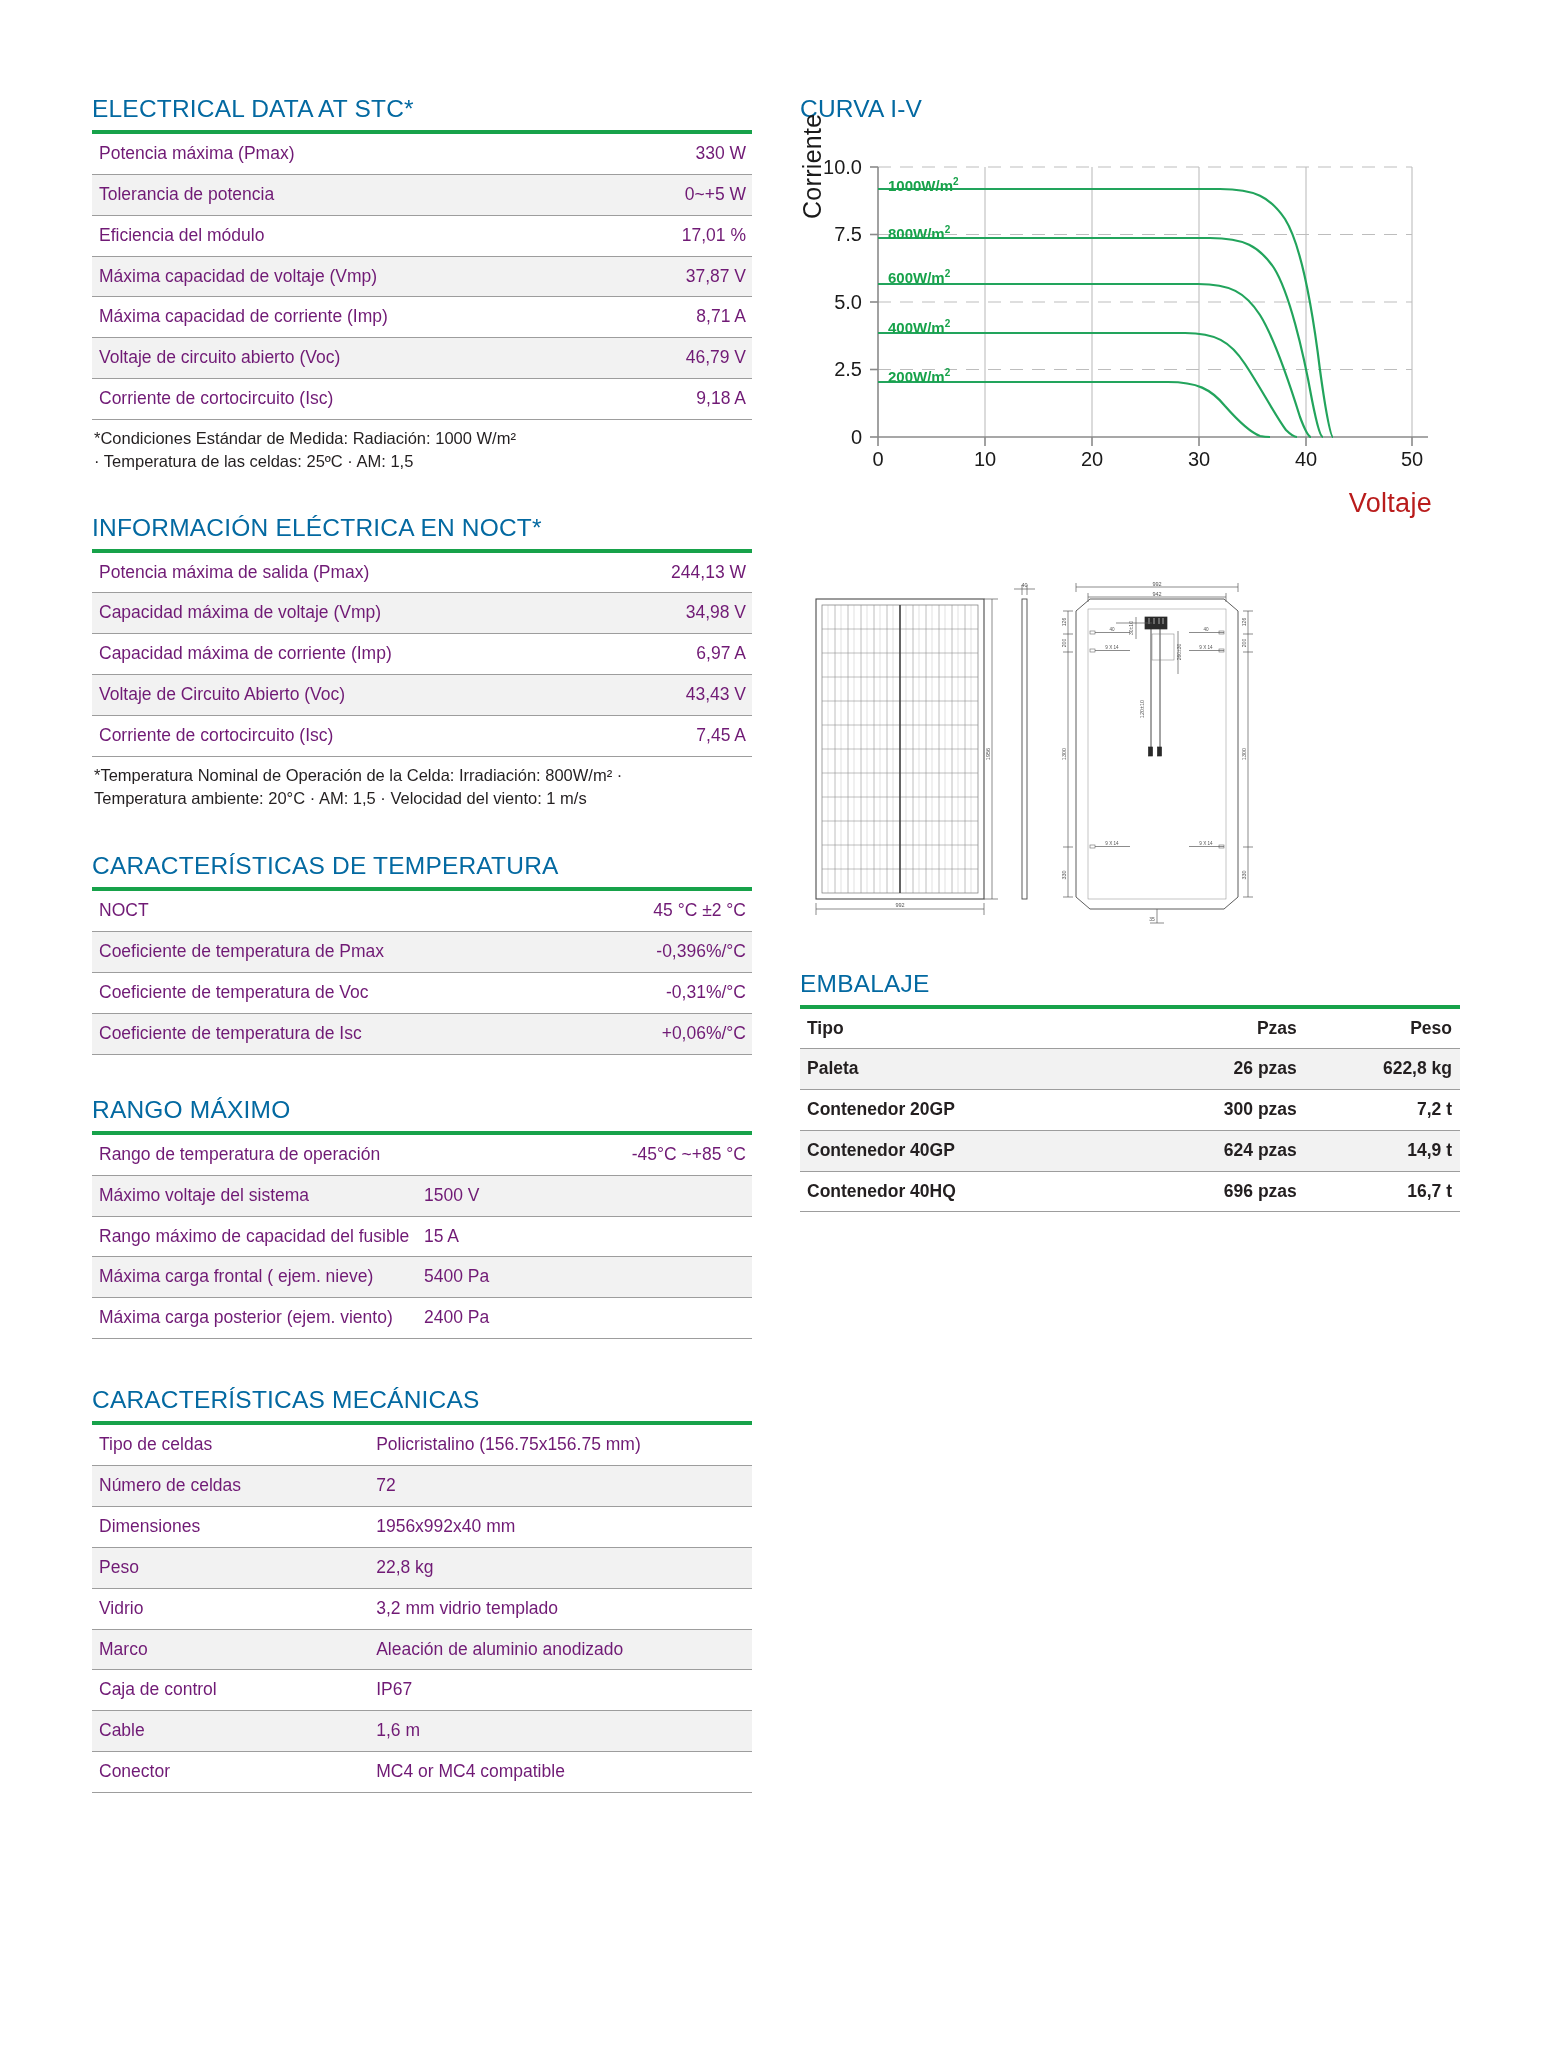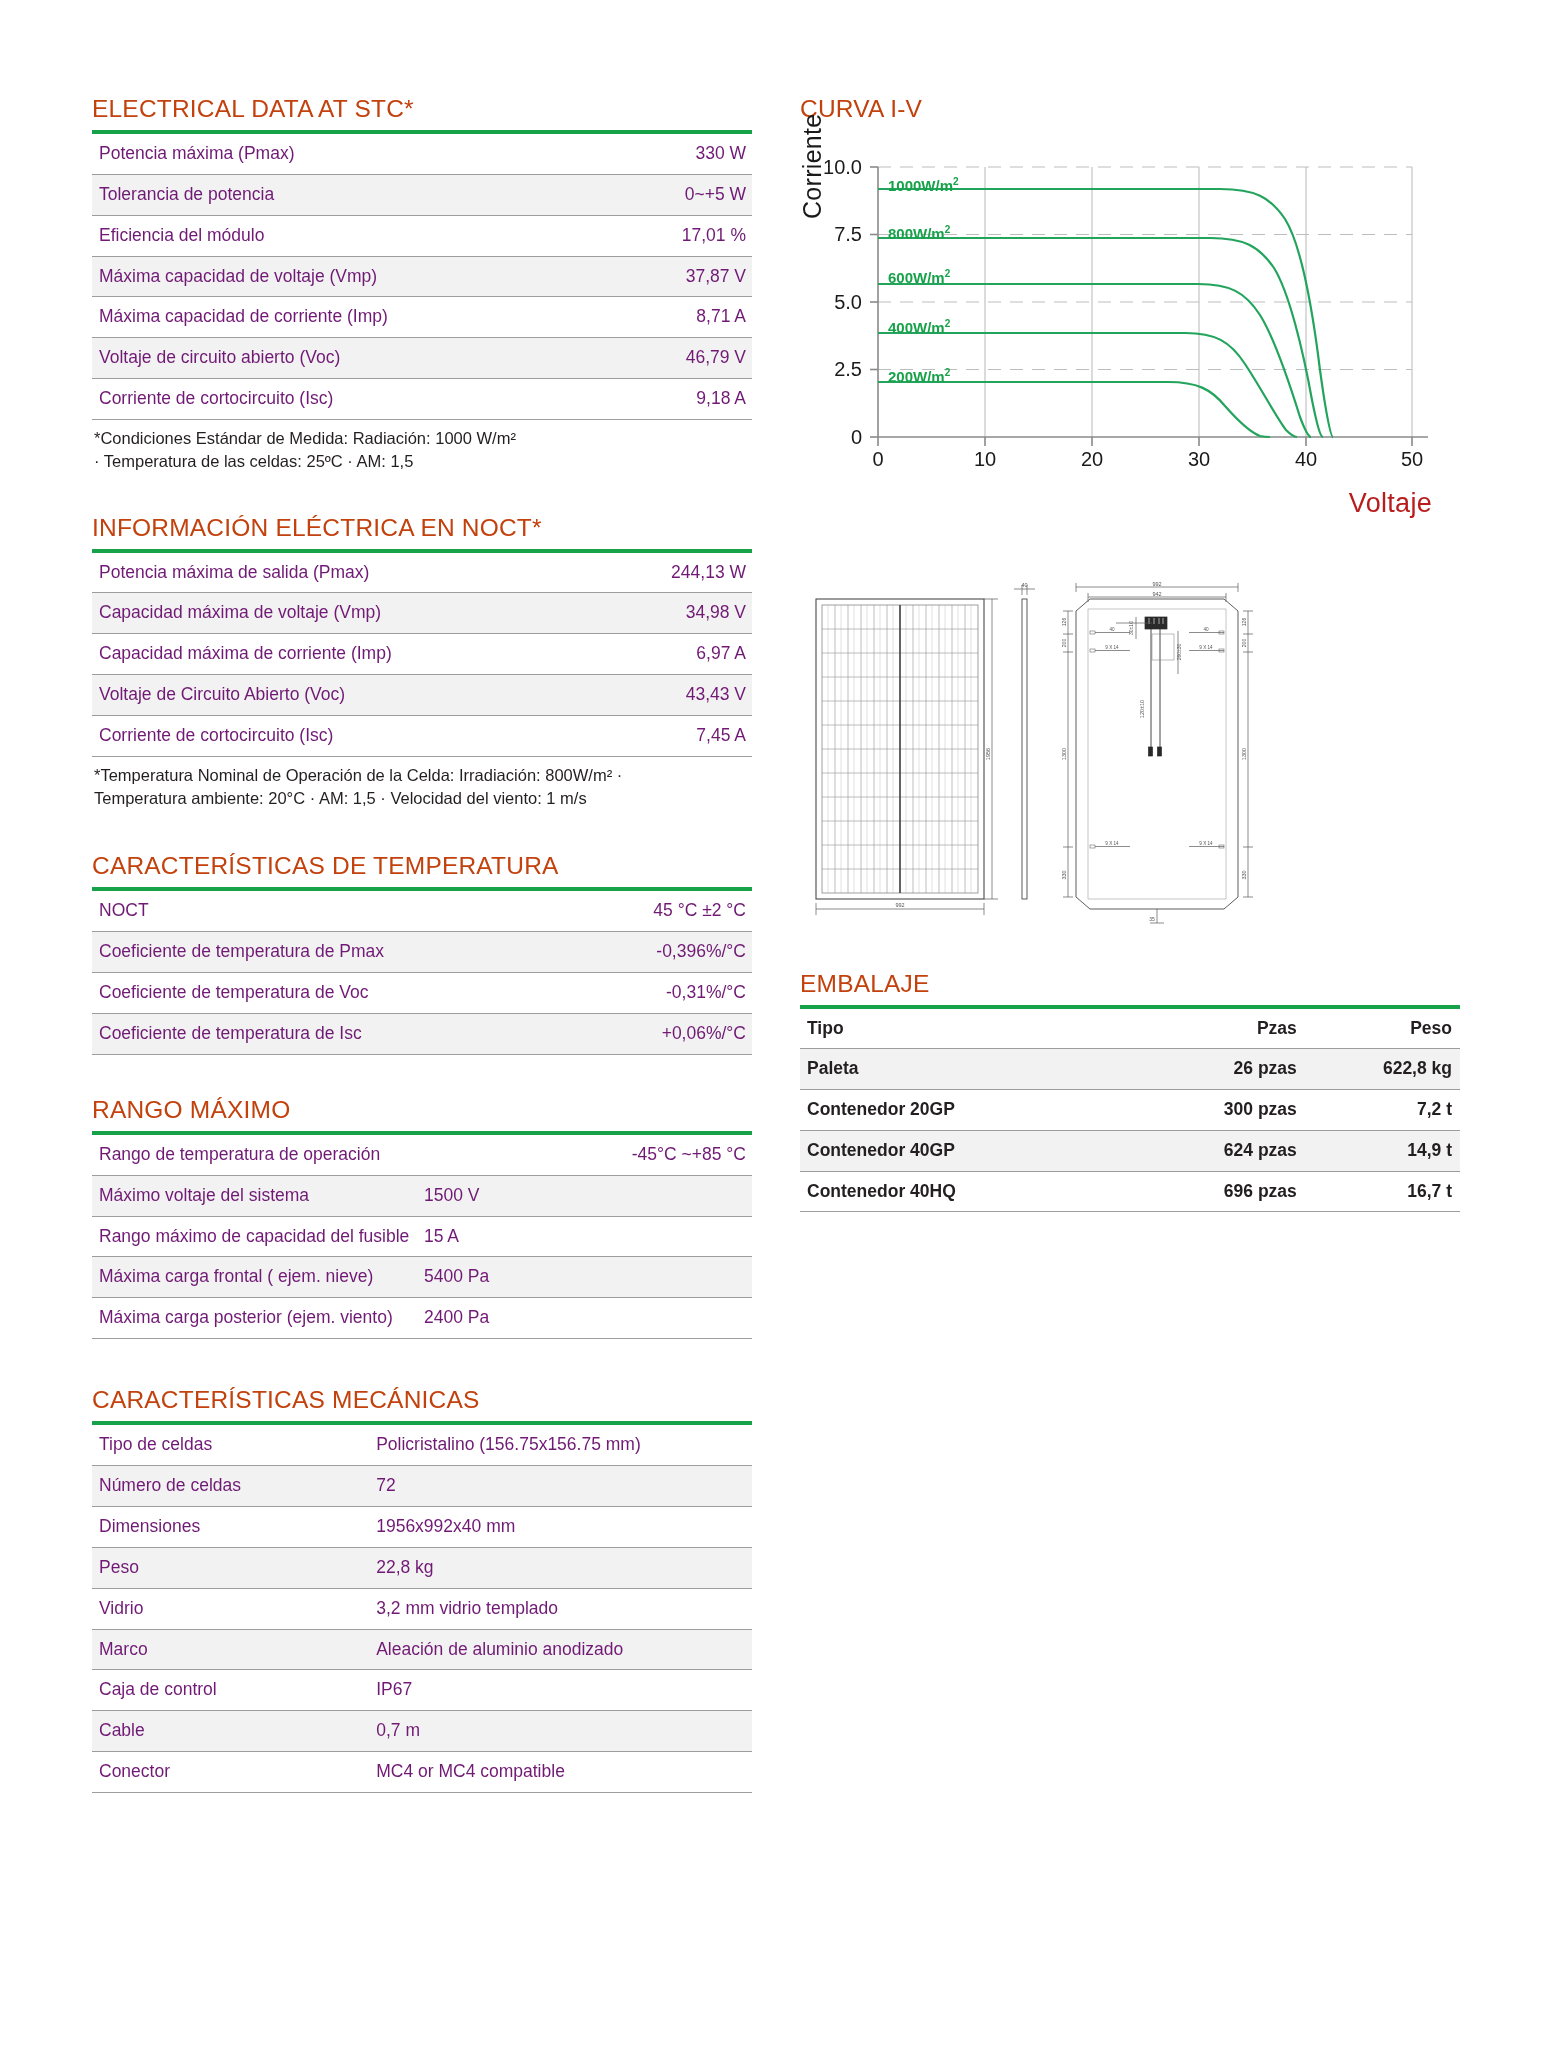--- a/index.html
+++ b/index.html
@@ -30,21 +30,21 @@
   }
   .col-right {
     position: absolute;
     left: 800px;
     top: 96px;
     width: 660px;
   }
 
   
   .sec-title {
-    color: #c2410c;
+    color: #0369a1;
     font-size: 24.5px;
     font-weight: 400;
     letter-spacing: .2px;
     line-height: 1.1;
     margin: 0 0 7px 0;
     white-space: nowrap;
   }
   .sec-rule {
     height: 4px;
     background: #17a24a;
@@ -298,21 +298,21 @@
           <tr>
             <td>Marco</td>
             <td class="val-left">Aleación de aluminio anodizado</td>
           </tr>
           <tr>
             <td>Caja de control</td>
             <td class="val-left">IP67</td>
           </tr>
           <tr>
             <td>Cable</td>
-            <td class="val-left">0,7 m</td>
+            <td class="val-left">1,6 m</td>
           </tr>
           <tr>
             <td>Conector</td>
             <td class="val-left">MC4 or MC4 compatible</td>
           </tr>
         </tbody>
       </table>
     </div>
 
   </div>

